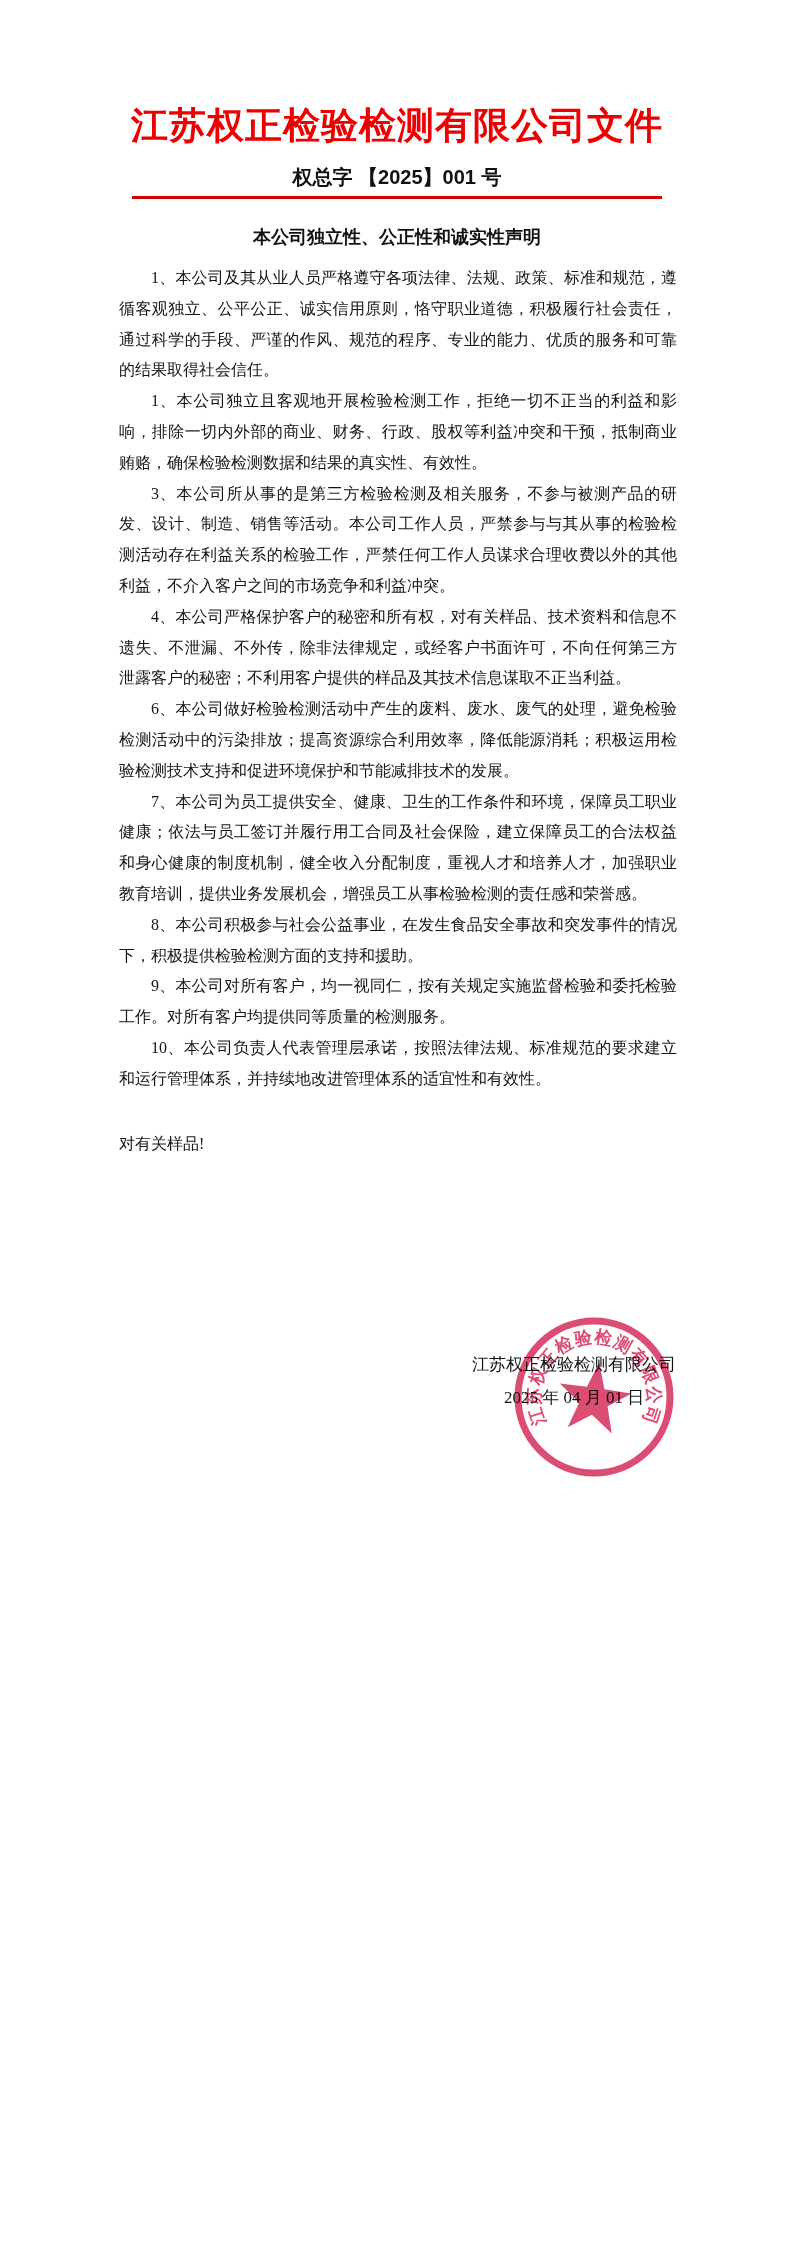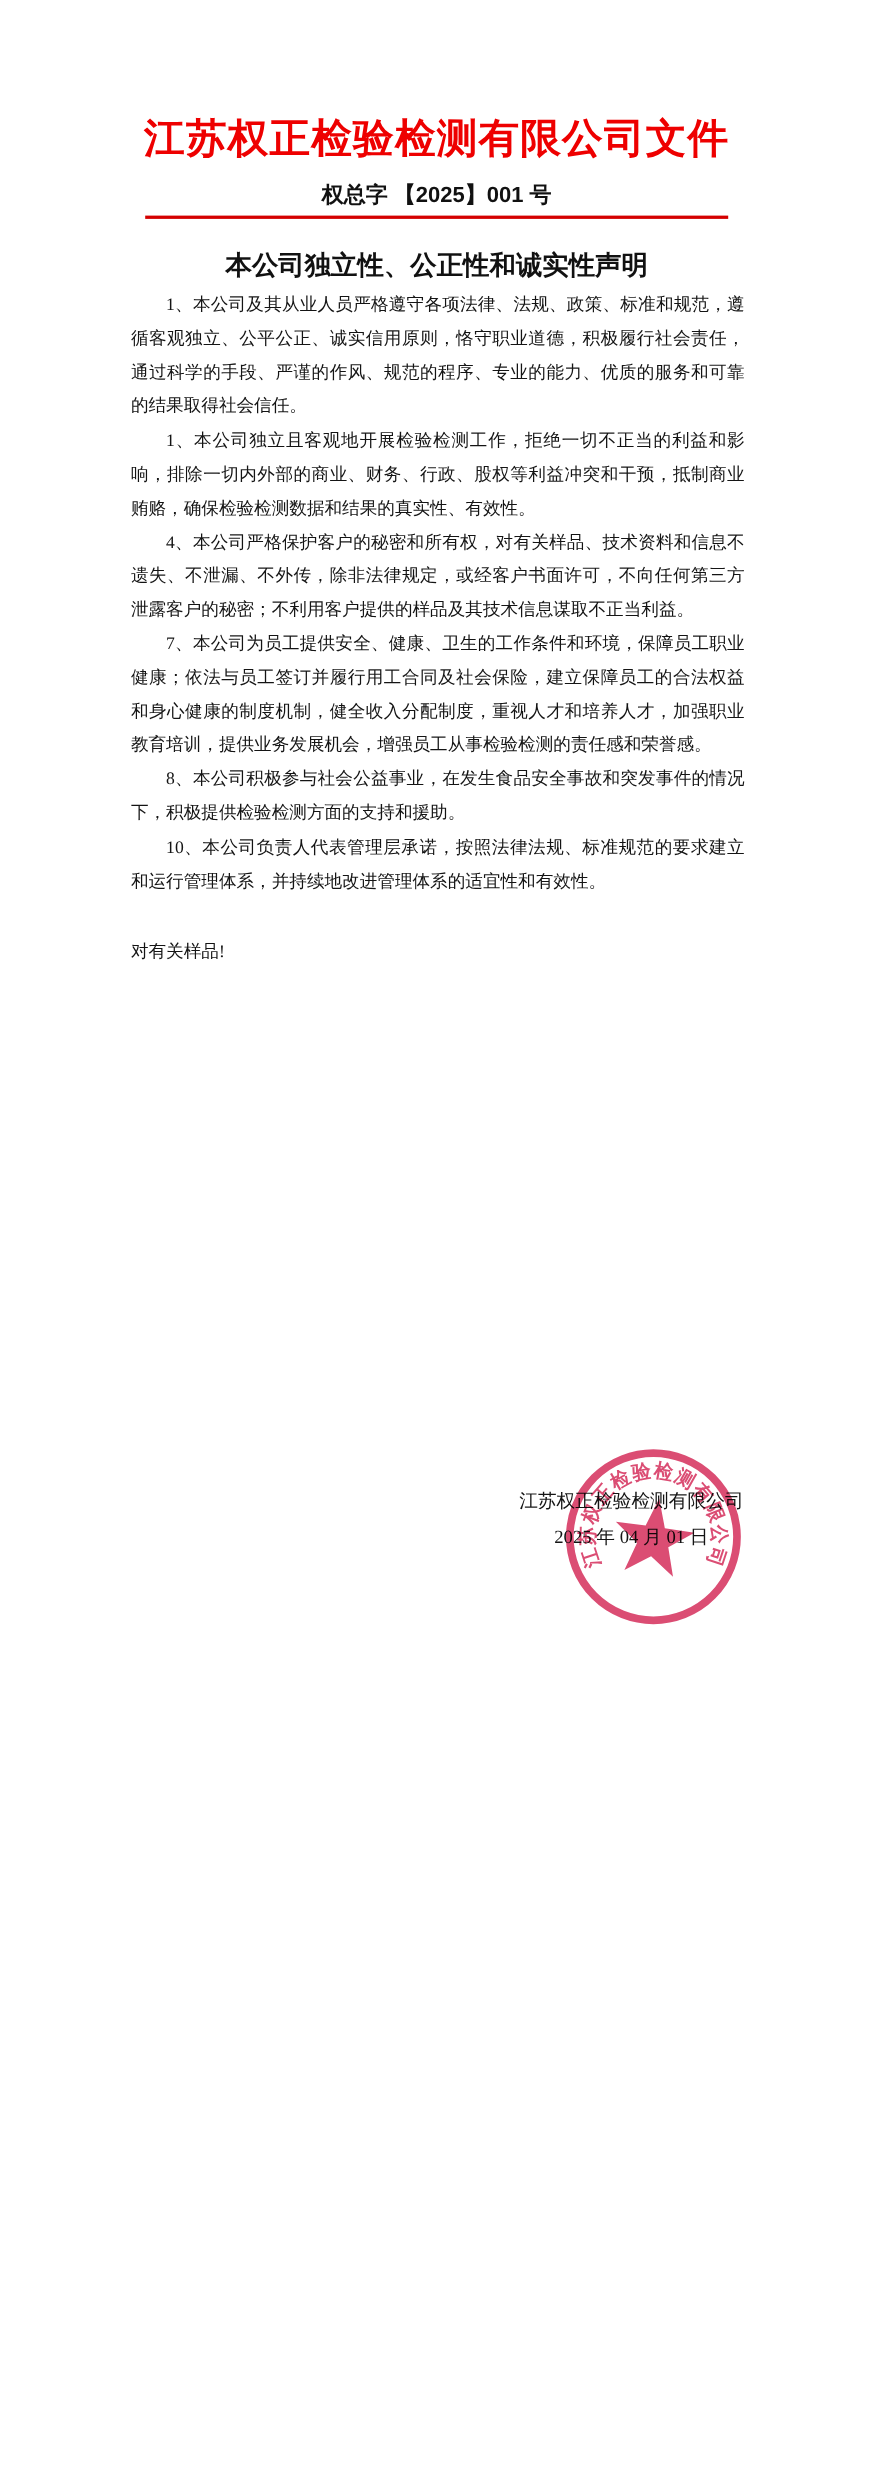--- a/index.html
+++ b/index.html
@@ -37,21 +37,21 @@
     position:absolute;
     top:196px; left:132px;
     width:530px; height:3px;
     border:0; margin:0; padding:0;
   }
   .doc-title{
     position:absolute;
     top:225px; left:0; right:0;
     text-align:center;
     font-family:"Liberation Sans","DejaVu Sans",sans-serif;
-    font-size:24px;
+    font-size:18px;
     font-weight:bold;
     color:#111111;
     margin:0;
   }
   .body-text{
     position:absolute;
     top:263px;
     left:119px;
     width:558px;
     font-size:16px;
@@ -100,23 +100,26 @@
 
   <div class="doc-number">权总字 【2025】001 号</div>
 
   <hr class="red-rule" style="background: rgb(212, 0, 0);">
 
   <h2 class="doc-title">本公司独立性、公正性和诚实性声明</h2>
 
   <main class="body-text">
     <p>1、本公司及其从业人员严格遵守各项法律、法规、政策、标准和规范，遵循客观独立、公平公正、诚实信用原则，恪守职业道德，积极履行社会责任，通过科学的手段、严谨的作风、规范的程序、专业的能力、优质的服务和可靠的结果取得社会信任。</p>
     <p>1、本公司独立且客观地开展检验检测工作，拒绝一切不正当的利益和影响，排除一切内外部的商业、财务、行政、股权等利益冲突和干预，抵制商业贿赂，确保检验检测数据和结果的真实性、有效性。</p>
+    <p>3、本公司所从事的是第三方检验检测及相关服务，不参与被测产品的研发、设计、制造、销售等活动。本公司工作人员，严禁参与与其从事的检验检测活动存在利益关系的检验工作，严禁任何工作人员谋求合理收费以外的其他利益，不介入客户之间的市场竞争和利益冲突。</p>
     <p>4、本公司严格保护客户的秘密和所有权，对有关样品、技术资料和信息不遗失、不泄漏、不外传，除非法律规定，或经客户书面许可，不向任何第三方泄露客户的秘密；不利用客户提供的样品及其技术信息谋取不正当利益。</p>
+    <p>6、本公司做好检验检测活动中产生的废料、废水、废气的处理，避免检验检测活动中的污染排放；提高资源综合利用效率，降低能源消耗；积极运用检验检测技术支持和促进环境保护和节能减排技术的发展。</p>
     <p>7、本公司为员工提供安全、健康、卫生的工作条件和环境，保障员工职业健康；依法与员工签订并履行用工合同及社会保险，建立保障员工的合法权益和身心健康的制度机制，健全收入分配制度，重视人才和培养人才，加强职业教育培训，提供业务发展机会，增强员工从事检验检测的责任感和荣誉感。</p>
     <p>8、本公司积极参与社会公益事业，在发生食品安全事故和突发事件的情况下，积极提供检验检测方面的支持和援助。</p>
+    <p>9、本公司对所有客户，均一视同仁，按有关规定实施监督检验和委托检验工作。对所有客户均提供同等质量的检测服务。</p>
     <p>10、本公司负责人代表管理层承诺，按照法律法规、标准规范的要求建立和运行管理体系，并持续地改进管理体系的适宜性和有效性。</p>
     <p class="closing">对有关样品!</p>
   </main>
 
   <div class="signature">
     <div>江苏权正检验检测有限公司</div>
     <div>2025 年 04 月 01 日</div>
   </div>
 
   <svg class="seal" viewBox="0 0 170 170" xmlns="http://www.w3.org/2000/svg">

